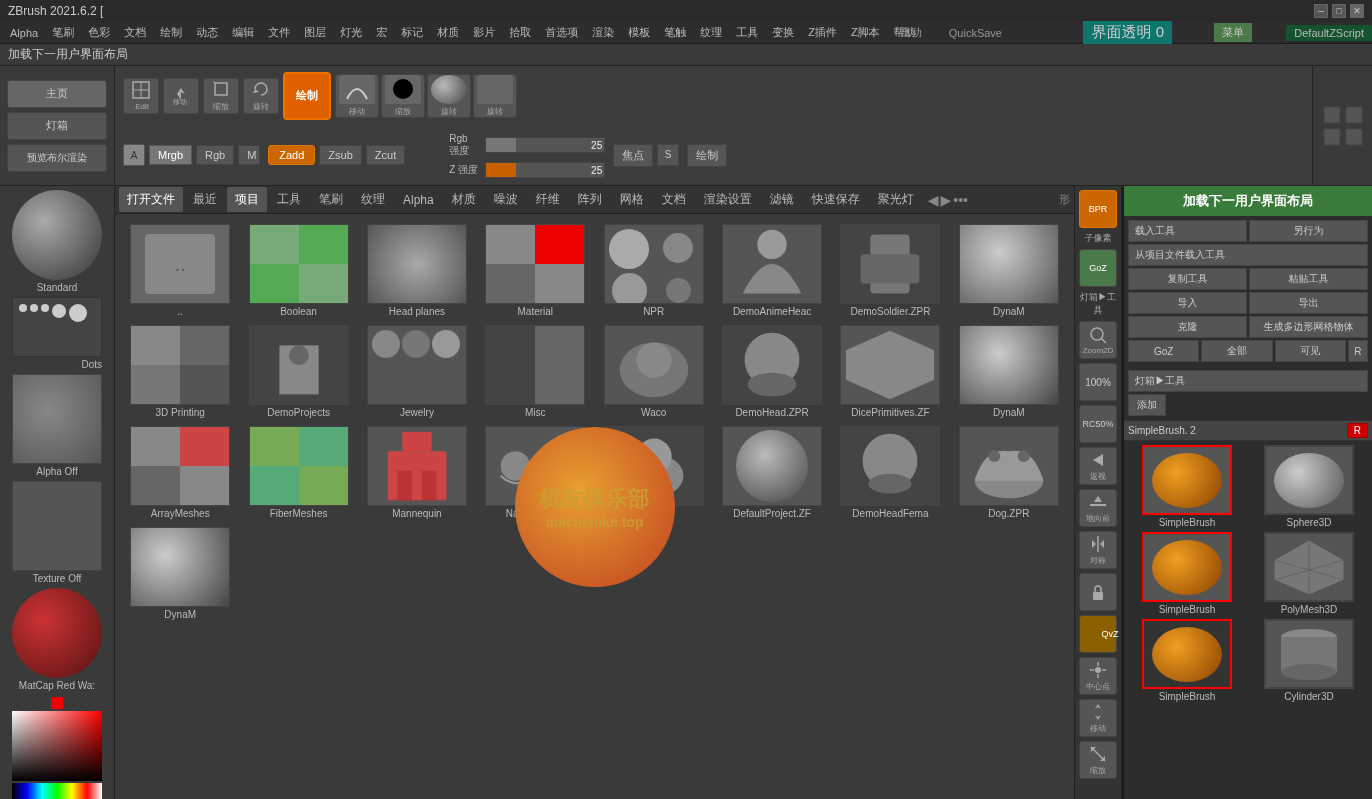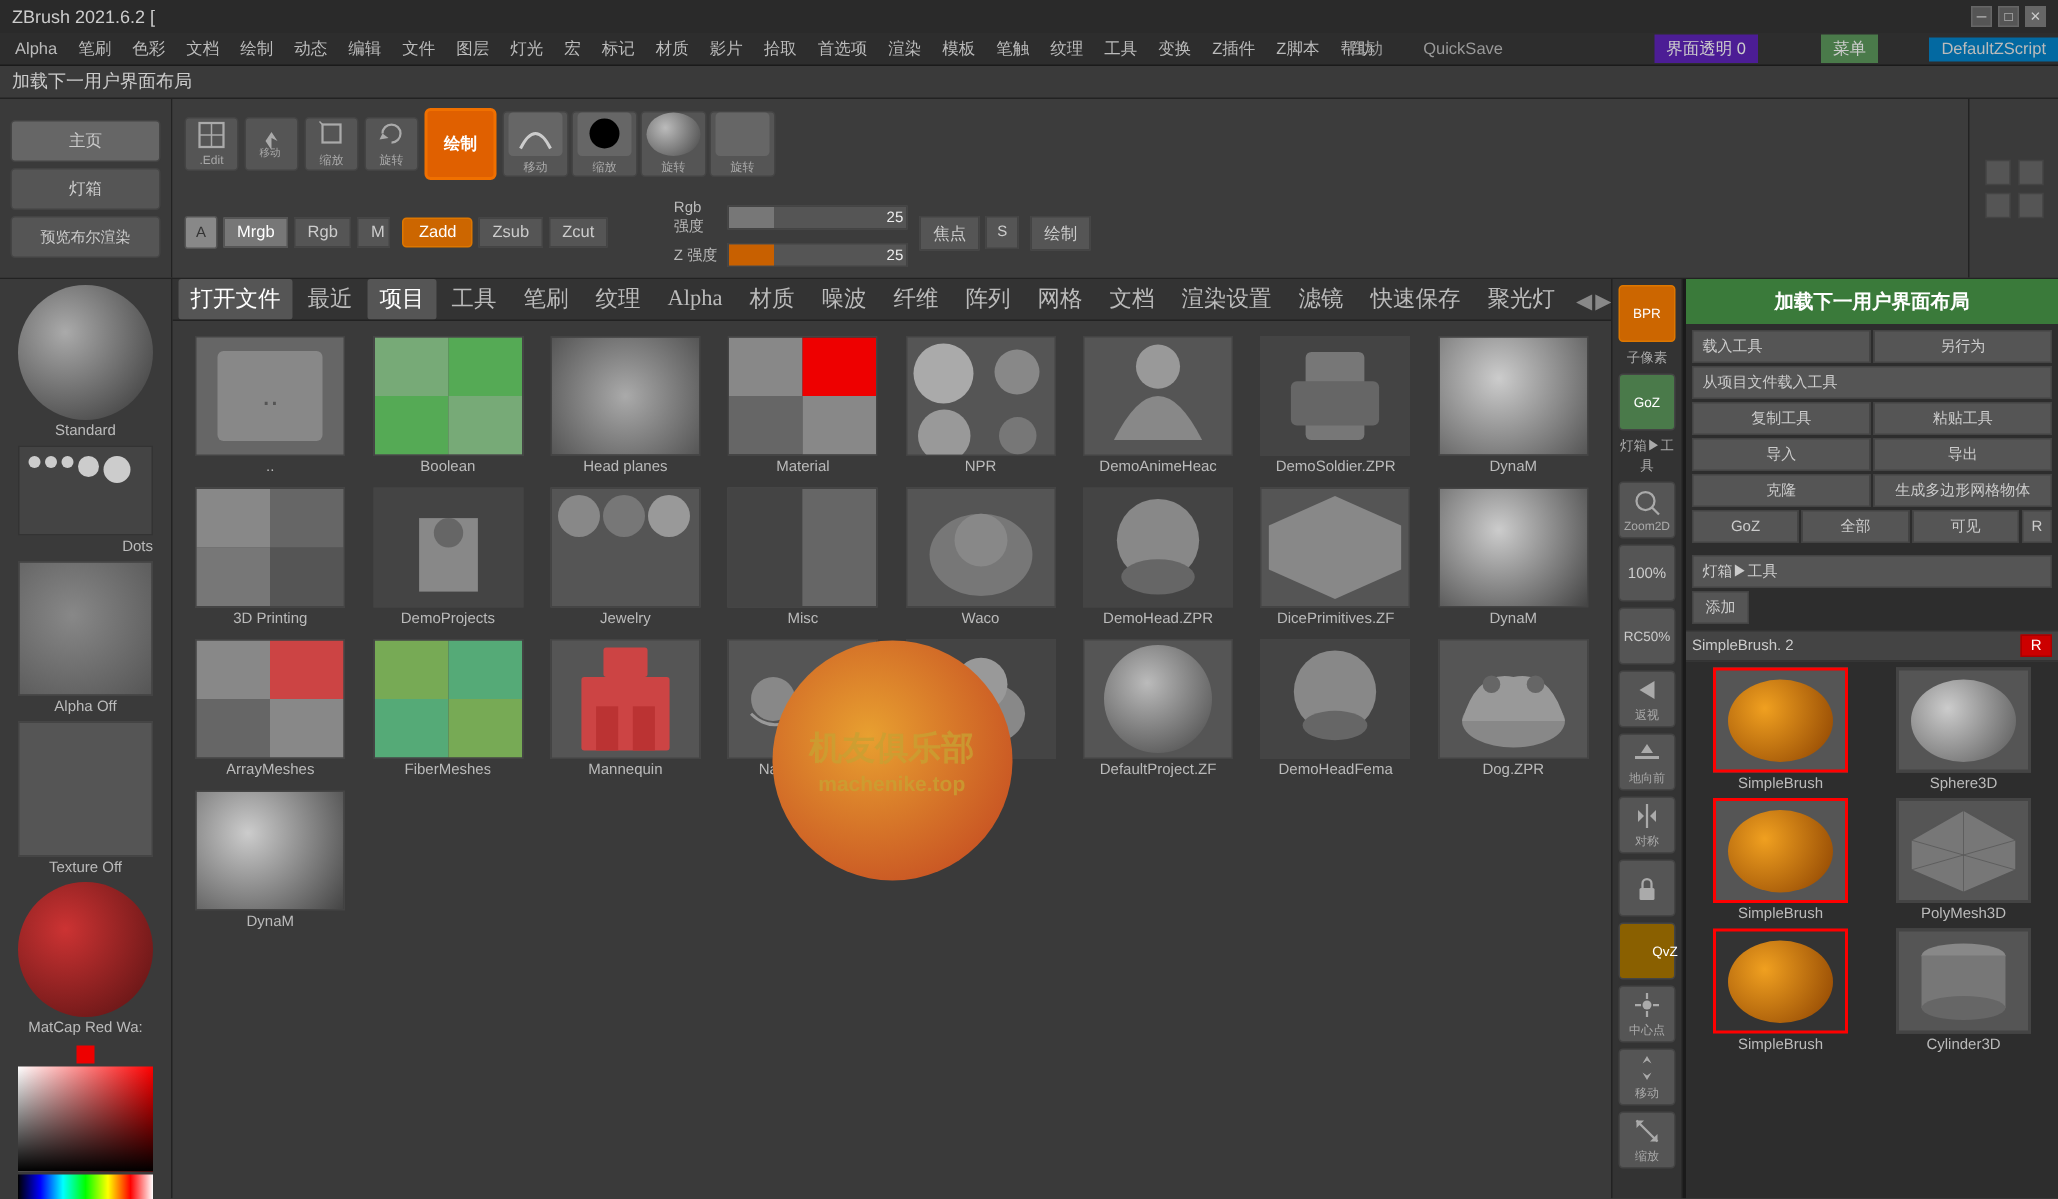--- a/index.html
+++ b/index.html
@@ -83,26 +83,25 @@
       display: flex;
       align-items: center;
       padding: 0 4px;
       gap: 2px;
       border-bottom: 1px solid #222;
       flex-wrap: nowrap;
       overflow: hidden;
     }
     .tab {
       padding: 4px 8px;
-      font-size: 15px;
+      font-size: 12px;
       color: #bbb;
       cursor: pointer;
       border-radius: 2px;
       white-space: nowrap;
-      font-family: Liberation Serif, serif;
     }
     .tab.active {
       background: #555;
       color: #fff;
     }
 
     
     .grid-container {
       flex: 1;
       overflow-y: auto;
@@ -440,23 +439,23 @@
       <span class="menu-item">笔触</span>
       <span class="menu-item">纹理</span>
       <span class="menu-item">工具</span>
       <span class="menu-item">变换</span>
       <span class="menu-item">Z插件</span>
       <span class="menu-item">Z脚本</span>
       <span class="menu-item">帮助</span>
     </div>
     <span style="position:absolute;right:450px;font-size:11px;color:#999;">自动</span>
     <span style="position:absolute;right:370px;font-size:11px;color:#999;cursor:pointer;">QuickSave</span>
-    <span style="position:absolute;right:200px;font-size:11px;color:#ccc;background:#4c1d95;padding:2px 8px;cursor:pointer;">界面透明 0</span>
+    <span style="position:absolute;right:200px;font-size:15px;color:#ccc;background:#0f766e;padding:2px 8px;cursor:pointer;">界面透明 0</span>
     <span style="position:absolute;right:120px;font-size:11px;color:#ccc;background:#4a7a4a;padding:2px 8px;cursor:pointer;">菜单</span>
-    <span style="position:absolute;right:0;font-size:11px;color:#bbb;background:#0369a1;padding:2px 8px;">DefaultZScript</span>
+    <span style="position:absolute;right:0;font-size:11px;color:#bbb;background:#14532d;padding:2px 8px;">DefaultZScript</span>
   </div>
 
   <div style="height:22px;background:#3a3a3a;display:flex;align-items:center;padding:0 8px;border-bottom:1px solid #222;">
     <span style="font-size:12px;color:#ccc;">加载下一用户界面布局</span>
   </div>
 
   <div class="toolbar">
 
     <div style="width:115px;background:#3a3a3a;border-right:1px solid #222;display:flex;flex-direction:column;align-items:center;justify-content:center;padding:4px;gap:4px;">
       <button class="side-btn active">主页</button>

